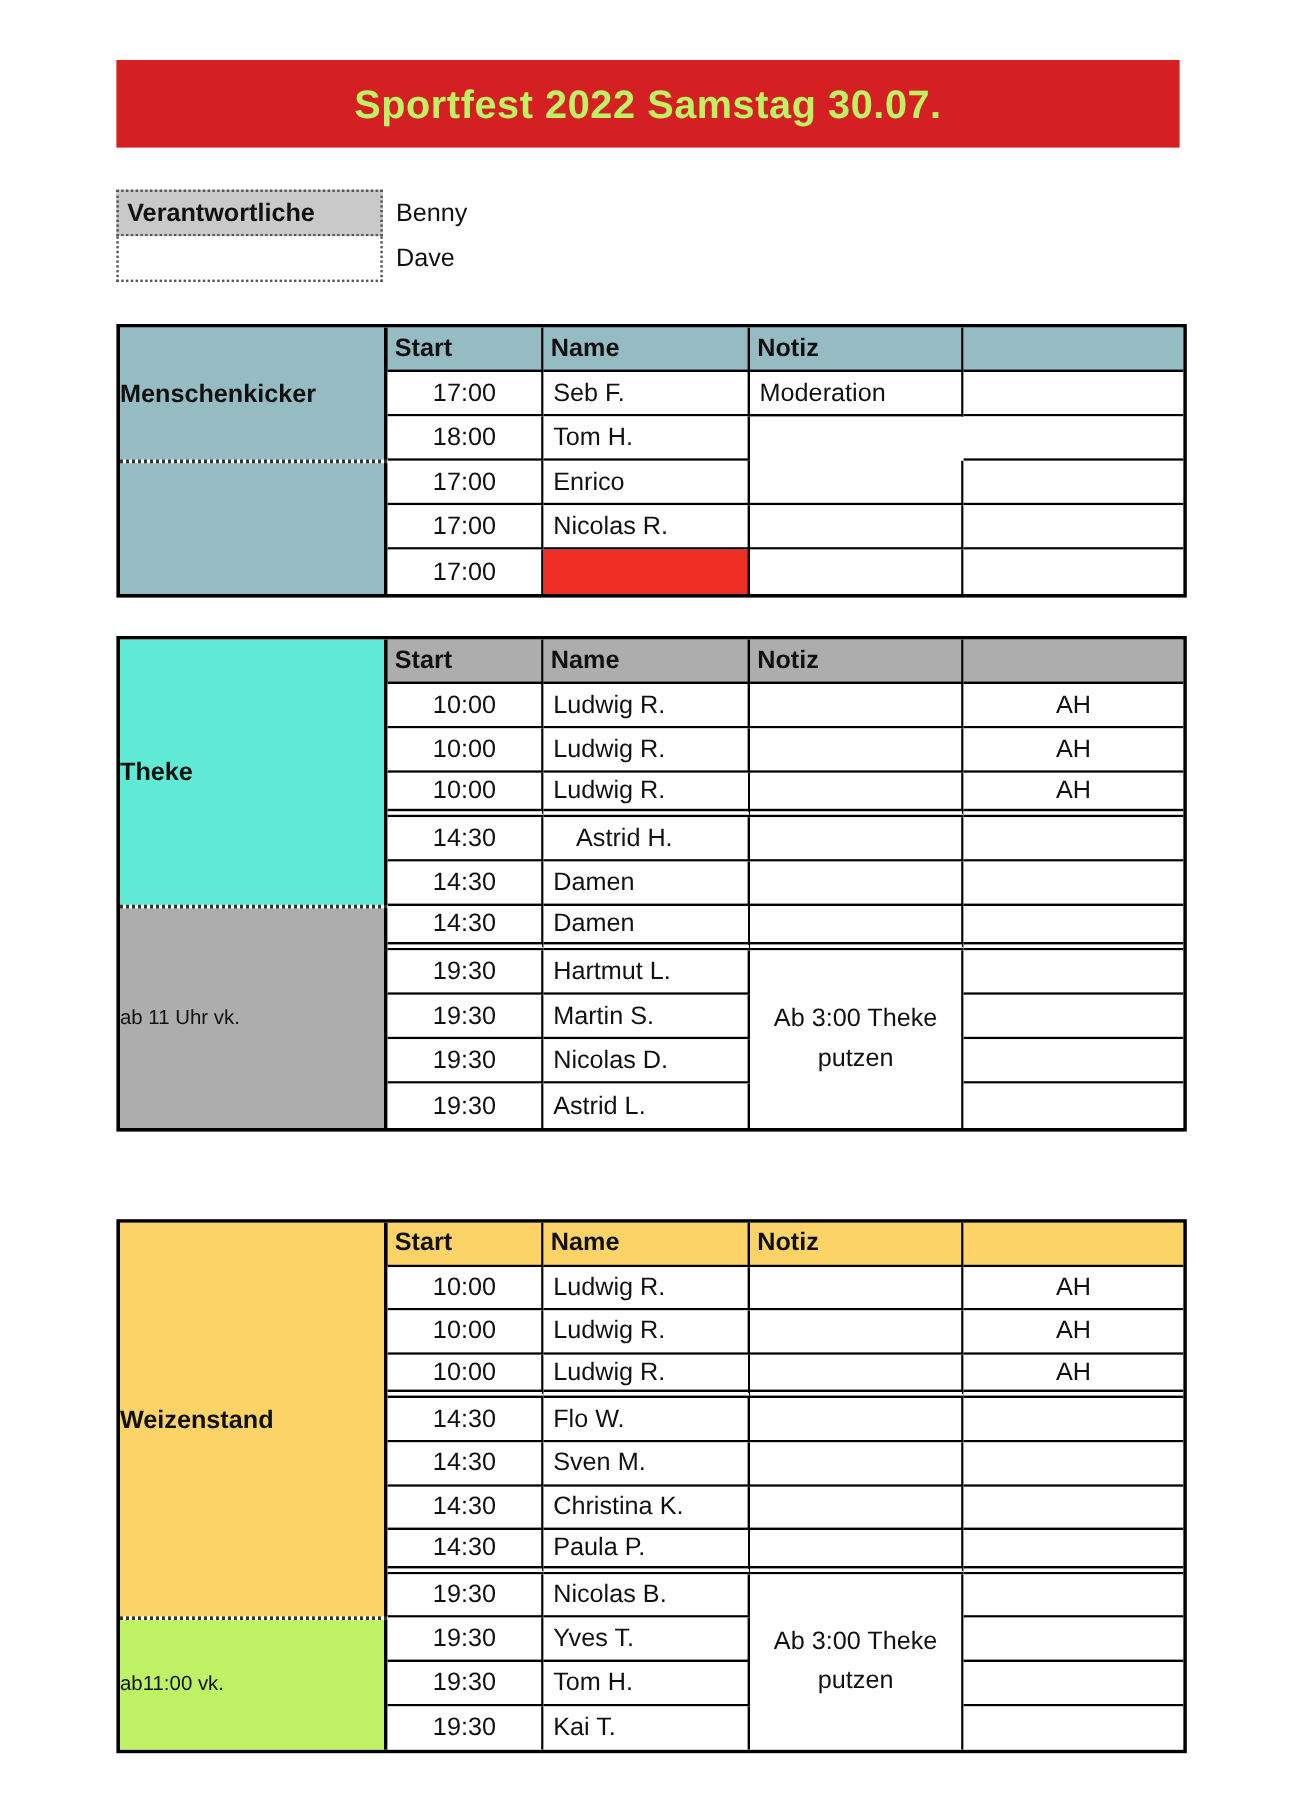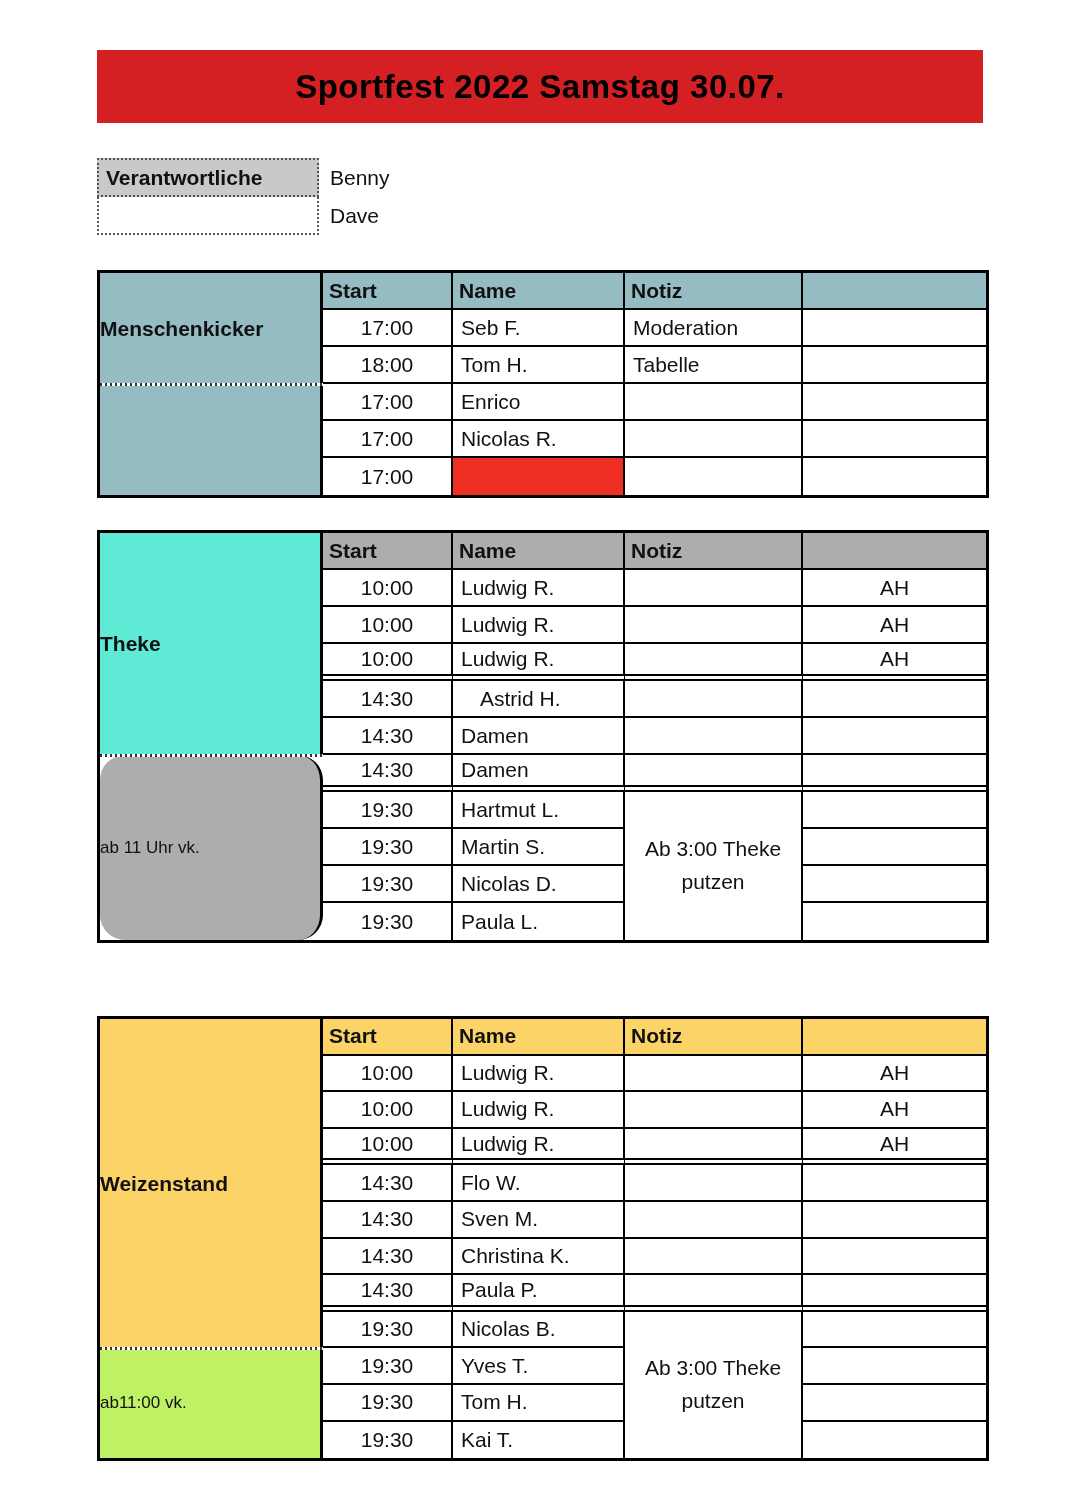--- a/index.html
+++ b/index.html
@@ -6,21 +6,21 @@
   .page {
     position:relative; width:1080px; height:1502px; background:#ffffff;
     font-family:"Liberation Sans","DejaVu Sans",sans-serif; color:#111;
     overflow:hidden;
   }
   
   .banner {
     position:absolute; left:97px; top:50px; width:886px; height:73px;
     display:flex; align-items:center; justify-content:center;
   }
-  .banner span { color:#000000; font-weight:700; font-size:33px; letter-spacing:.5px; }
+  .banner span { color:#bef264; font-weight:700; font-size:33px; letter-spacing:.5px; }
   
   .resp { position:absolute; left:97px; top:158px; display:flex; }
   .resp-cells { width:222px; }
   .resp-cell {
     height:39px; box-sizing:border-box; border:2px dotted #555;
     display:flex; align-items:center; padding-left:7px; background:#fff;
   }
   .resp-cell + .resp-cell { height:38px; border-top:none; }
   .resp-cell span { font-weight:700; font-size:21px; }
   .resp-names { margin-left:11px; }
@@ -96,21 +96,20 @@
       <div class="section" style="grid-area: 4 / 1 / span 3; background: rgb(149, 188, 195);">
         <span></span>
       </div>
       <div class="dotline" style="grid-area: 4 / 1;"></div>
       <div class="cell c-start" style="grid-area: 2 / 2;">17:00</div>
       <div class="cell c-name" style="grid-area: 2 / 3;">Seb F.</div>
       <div class="cell c-notiz" style="grid-area: 2 / 4;">Moderation</div>
       <div class="cell c-extra" style="grid-area: 2 / 5;"></div>
       <div class="cell c-start" style="grid-area: 3 / 2;">18:00</div>
       <div class="cell c-name" style="grid-area: 3 / 3;">Tom H.</div>
-      <div class="cell c-notiz" style="grid-area: 3 / 4;">Tabelle</div>
       <div class="cell c-extra" style="grid-area: 3 / 5;"></div>
       <div class="cell c-start" style="grid-area: 4 / 2;">17:00</div>
       <div class="cell c-name" style="grid-area: 4 / 3;">Enrico</div>
       <div class="cell c-notiz" style="grid-area: 4 / 4;"></div>
       <div class="cell c-extra" style="grid-area: 4 / 5;"></div>
       <div class="cell c-start" style="grid-area: 5 / 2;">17:00</div>
       <div class="cell c-name" style="grid-area: 5 / 3;">Nicolas R.</div>
       <div class="cell c-notiz" style="grid-area: 5 / 4;"></div>
       <div class="cell c-extra" style="grid-area: 5 / 5;"></div>
       <div class="cell c-start last" style="grid-area: 6 / 2;">17:00</div>
@@ -120,21 +119,21 @@
     </div>
 
   <div class="tbl" style="top:530px; --rh:37px">
       <div class="cell hd c-start" style="grid-area: 1 / 2; background: rgb(173, 173, 173);">Start</div>
       <div class="cell hd c-name" style="grid-area: 1 / 3; background: rgb(173, 173, 173);">Name</div>
       <div class="cell hd c-notiz" style="grid-area: 1 / 4; background: rgb(173, 173, 173);">Notiz</div>
       <div class="cell hd c-extra" style="grid-area: 1 / 5; background: rgb(173, 173, 173);"></div>
       <div class="section" style="grid-area: 1 / 1 / span 6; background: #5eead4;">
         <span>Theke</span>
       </div>
-      <div class="section small" style="grid-area: 7 / 1 / span 5; background: rgb(173, 173, 173); border-radius: 25px;">
+      <div class="section small" style="grid-area: 7 / 1 / span 5; background: rgb(173, 173, 173);">
         <span>ab 11 Uhr vk.</span>
       </div>
       <div class="dotline" style="grid-area: 7 / 1;"></div>
       <div class="cell c-start" style="grid-area: 2 / 2;">10:00</div>
       <div class="cell c-name" style="grid-area: 2 / 3;">Ludwig R.</div>
       <div class="cell c-notiz" style="grid-area: 2 / 4;"></div>
       <div class="cell c-extra" style="grid-area: 2 / 5;">AH</div>
       <div class="cell c-start" style="grid-area: 3 / 2;">10:00</div>
       <div class="cell c-name" style="grid-area: 3 / 3;">Ludwig R.</div>
       <div class="cell c-notiz" style="grid-area: 3 / 4;"></div>
@@ -159,21 +158,21 @@
       <div class="cell c-name" style="grid-area: 8 / 3;">Hartmut L.</div>
       <div class="cell merged c-notiz last" style="grid-area: 8 / 4 / span 4;">Ab 3:00 Theke putzen</div>
       <div class="cell c-extra" style="grid-area: 8 / 5;"></div>
       <div class="cell c-start" style="grid-area: 9 / 2;">19:30</div>
       <div class="cell c-name" style="grid-area: 9 / 3;">Martin S.</div>
       <div class="cell c-extra" style="grid-area: 9 / 5;"></div>
       <div class="cell c-start" style="grid-area: 10 / 2;">19:30</div>
       <div class="cell c-name" style="grid-area: 10 / 3;">Nicolas D.</div>
       <div class="cell c-extra" style="grid-area: 10 / 5;"></div>
       <div class="cell c-start last" style="grid-area: 11 / 2;">19:30</div>
-      <div class="cell c-name last" style="grid-area: 11 / 3;">Paula L.</div>
+      <div class="cell c-name last" style="grid-area: 11 / 3;">Astrid L.</div>
       <div class="cell c-extra last" style="grid-area: 11 / 5;"></div>
     </div>
 
   <div class="tbl" style="top:1016px; --rh:36.6px">
       <div class="cell hd c-start" style="grid-area: 1 / 2; background: rgb(252, 211, 103);">Start</div>
       <div class="cell hd c-name" style="grid-area: 1 / 3; background: rgb(252, 211, 103);">Name</div>
       <div class="cell hd c-notiz" style="grid-area: 1 / 4; background: rgb(252, 211, 103);">Notiz</div>
       <div class="cell hd c-extra" style="grid-area: 1 / 5; background: rgb(252, 211, 103);"></div>
       <div class="section" style="grid-area: 1 / 1 / span 9; background: rgb(252, 211, 103);">
         <span>Weizenstand</span>

